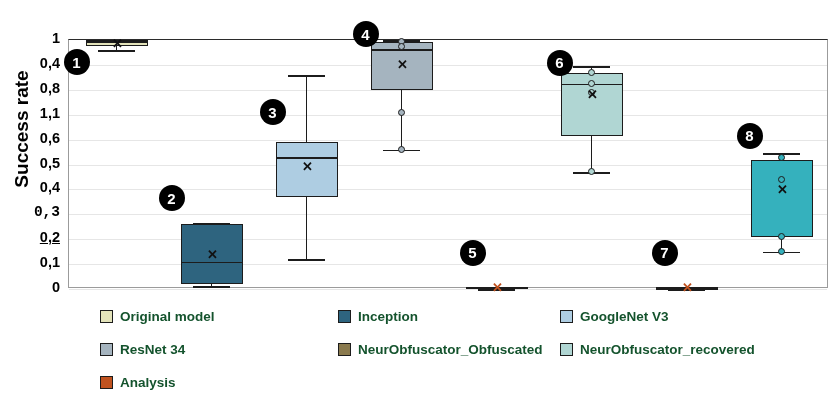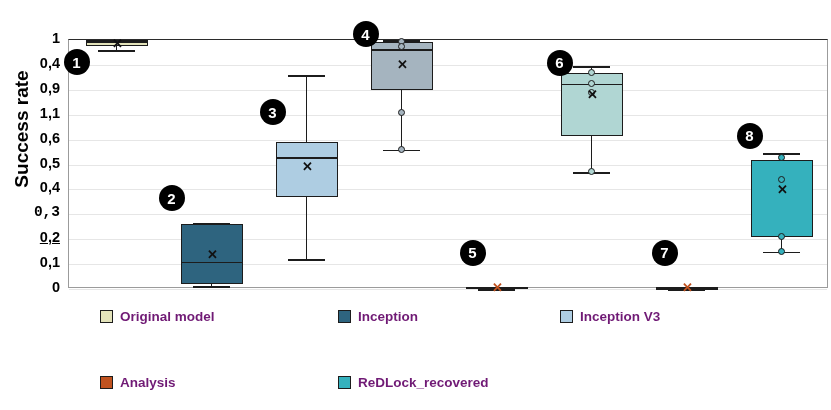--- a/index.html
+++ b/index.html
@@ -42,40 +42,40 @@
     display:flex;align-items:center;justify-content:center;
   }
 
   
   #legend{position:absolute;left:68px;top:303px;width:760px;height:105px;}
   .legend-row{position:absolute;left:0;width:760px;height:30px;display:flex;}
   .legend-item{display:flex;align-items:center;}
   .legend-swatch{
     width:13px;height:13px;box-sizing:border-box;border:1.6px solid #1c1c1c;margin-right:7px;flex:none;
   }
-  .legend-label{font-size:13.5px;font-weight:bold;color:#701a75;white-space:nowrap;}
+  .legend-label{font-size:13.5px;font-weight:bold;color:#14532d;white-space:nowrap;}
 </style>
 </head>
 <body>
 
 <div id="root">
 
 
   <div id="ylabel">Success rate</div>
 
   <div id="ytick-layer">
       <div class="ytick-lbl" style="left: 2px; top: 279px;">0</div>
       <div class="ytick-lbl" style="left: 2px; top: 254.1px;">0,1</div>
       <div class="ytick-lbl" style="left: 2px; top: 229.2px; text-decoration: underline;">0,2</div>
       <div class="ytick-lbl" style="left: 2px; top: 204.3px; font-family: Liberation Mono, monospace;">0,3</div>
       <div class="ytick-lbl" style="left: 2px; top: 179.4px;">0,4</div>
       <div class="ytick-lbl" style="left: 2px; top: 154.5px;">0,5</div>
       <div class="ytick-lbl" style="left: 2px; top: 129.6px;">0,6</div>
       <div class="ytick-lbl" style="left: 2px; top: 104.7px;">1,1</div>
-      <div class="ytick-lbl" style="left: 2px; top: 79.8px;">0,9</div>
+      <div class="ytick-lbl" style="left: 2px; top: 79.8px;">0,8</div>
       <div class="ytick-lbl" style="left: 2px; top: 54.9px;">0,4</div>
       <div class="ytick-lbl" style="left: 2px; top: 30px;">1</div>
     </div>
 
   <div id="plot-frame">
     <div id="gridlines">
         <div class="gridline" style="top: 249px;"></div>
         <div class="gridline" style="top: 224.1px;"></div>
         <div class="gridline" style="top: 199.2px;"></div>
         <div class="gridline" style="top: 174.3px;"></div>
@@ -190,28 +190,38 @@
         <div class="legend-item" style="position: absolute; left: 32px; top: 6px;">
           <span class="legend-swatch" style="background: rgb(227, 227, 186);"></span>
           <span class="legend-label">Original model</span>
         </div>
         <div class="legend-item" style="position: absolute; left: 270px; top: 6px;">
           <span class="legend-swatch" style="background: rgb(46, 100, 127);"></span>
           <span class="legend-label">Inception</span>
         </div>
         <div class="legend-item" style="position: absolute; left: 492px; top: 6px;">
           <span class="legend-swatch" style="background: rgb(174, 205, 226);"></span>
-          <span class="legend-label">Inception V3</span>
+          <span class="legend-label">GoogleNet V3</span>
+        </div>
+      </div>
+      <div class="legend-row" style="top: 33px;">
+        <div class="legend-item" style="position: absolute; left: 32px; top: 6px;">
+          <span class="legend-swatch" style="background: rgb(165, 180, 191);"></span>
+          <span class="legend-label">ResNet 34</span>
+        </div>
+        <div class="legend-item" style="position: absolute; left: 270px; top: 6px;">
+          <span class="legend-swatch" style="background: rgb(138, 122, 78);"></span>
+          <span class="legend-label">NeurObfuscator_Obfuscated</span>
+        </div>
+        <div class="legend-item" style="position: absolute; left: 492px; top: 6px;">
+          <span class="legend-swatch" style="background: rgb(176, 214, 211);"></span>
+          <span class="legend-label">NeurObfuscator_recovered</span>
         </div>
       </div>
       <div class="legend-row" style="top: 66px;">
         <div class="legend-item" style="position: absolute; left: 32px; top: 6px;">
           <span class="legend-swatch" style="background: rgb(192, 82, 31);"></span>
           <span class="legend-label">Analysis</span>
         </div>
-        <div class="legend-item" style="position: absolute; left: 270px; top: 6px;">
-          <span class="legend-swatch" style="background: rgb(53, 177, 189);"></span>
-          <span class="legend-label">ReDLock_recovered</span>
-        </div>
       </div>
     </div>
 
 </div>
 
 </body></html>

